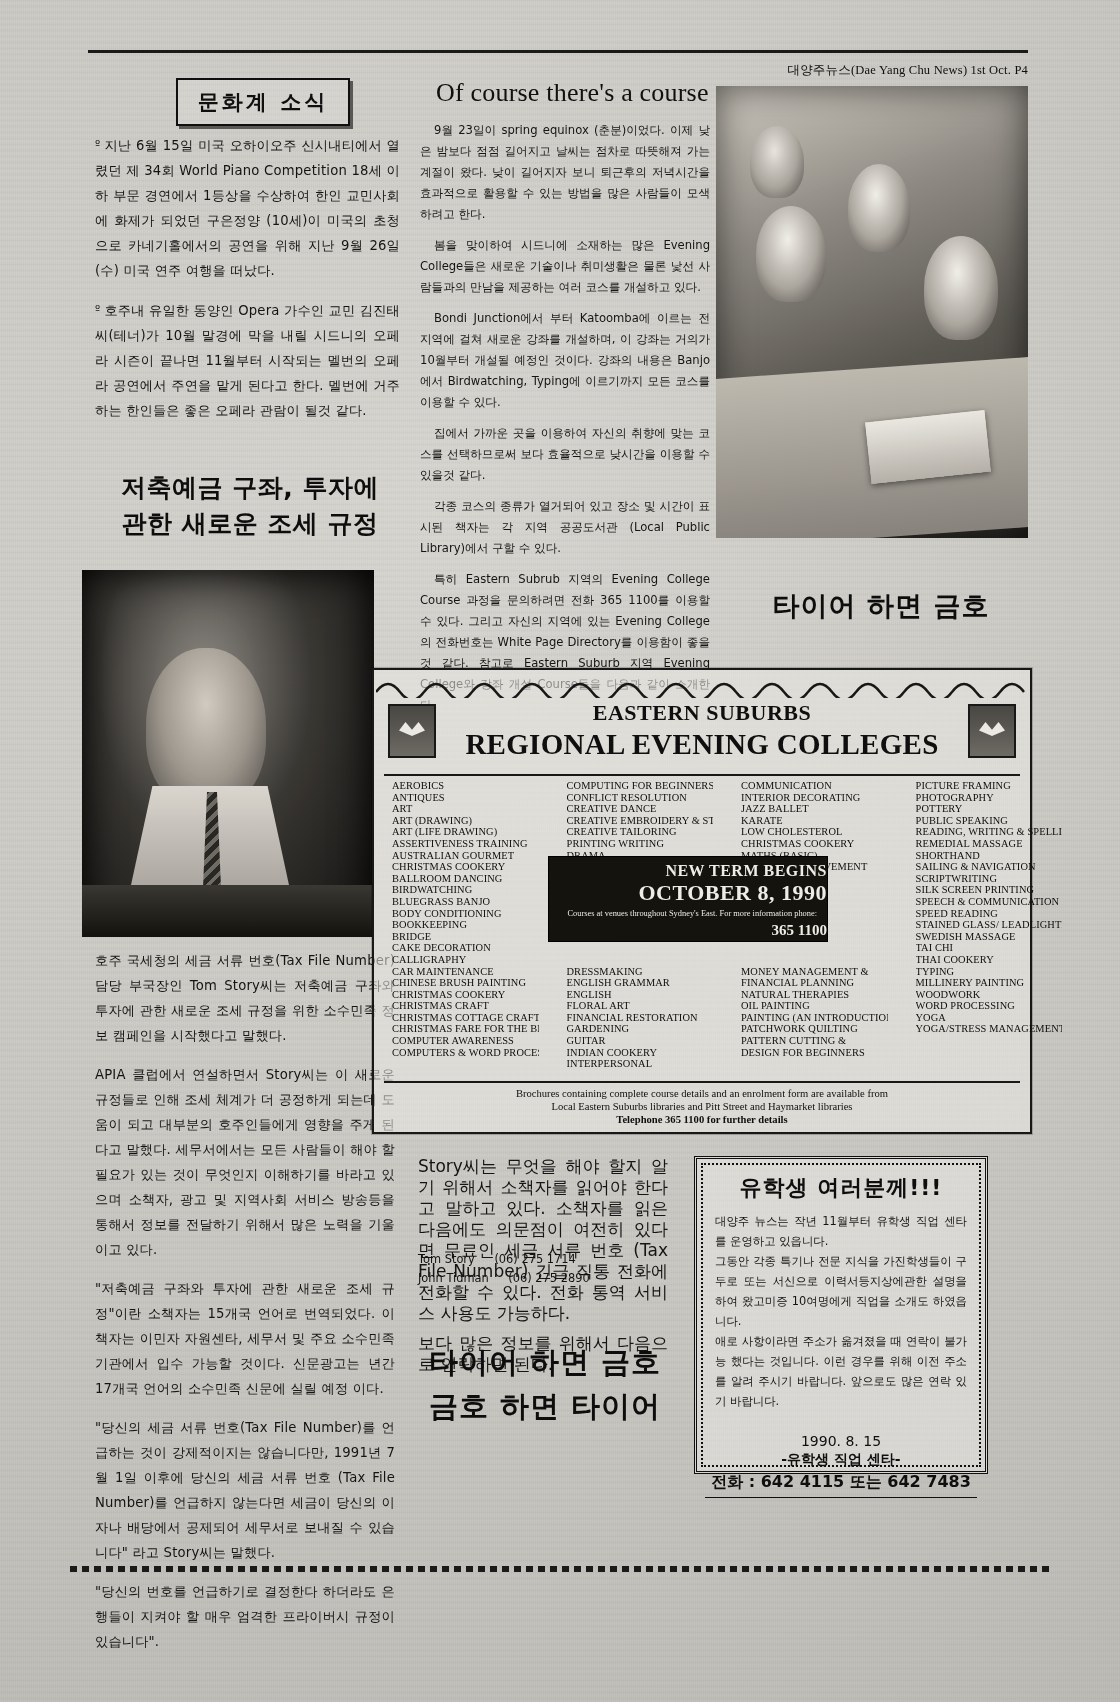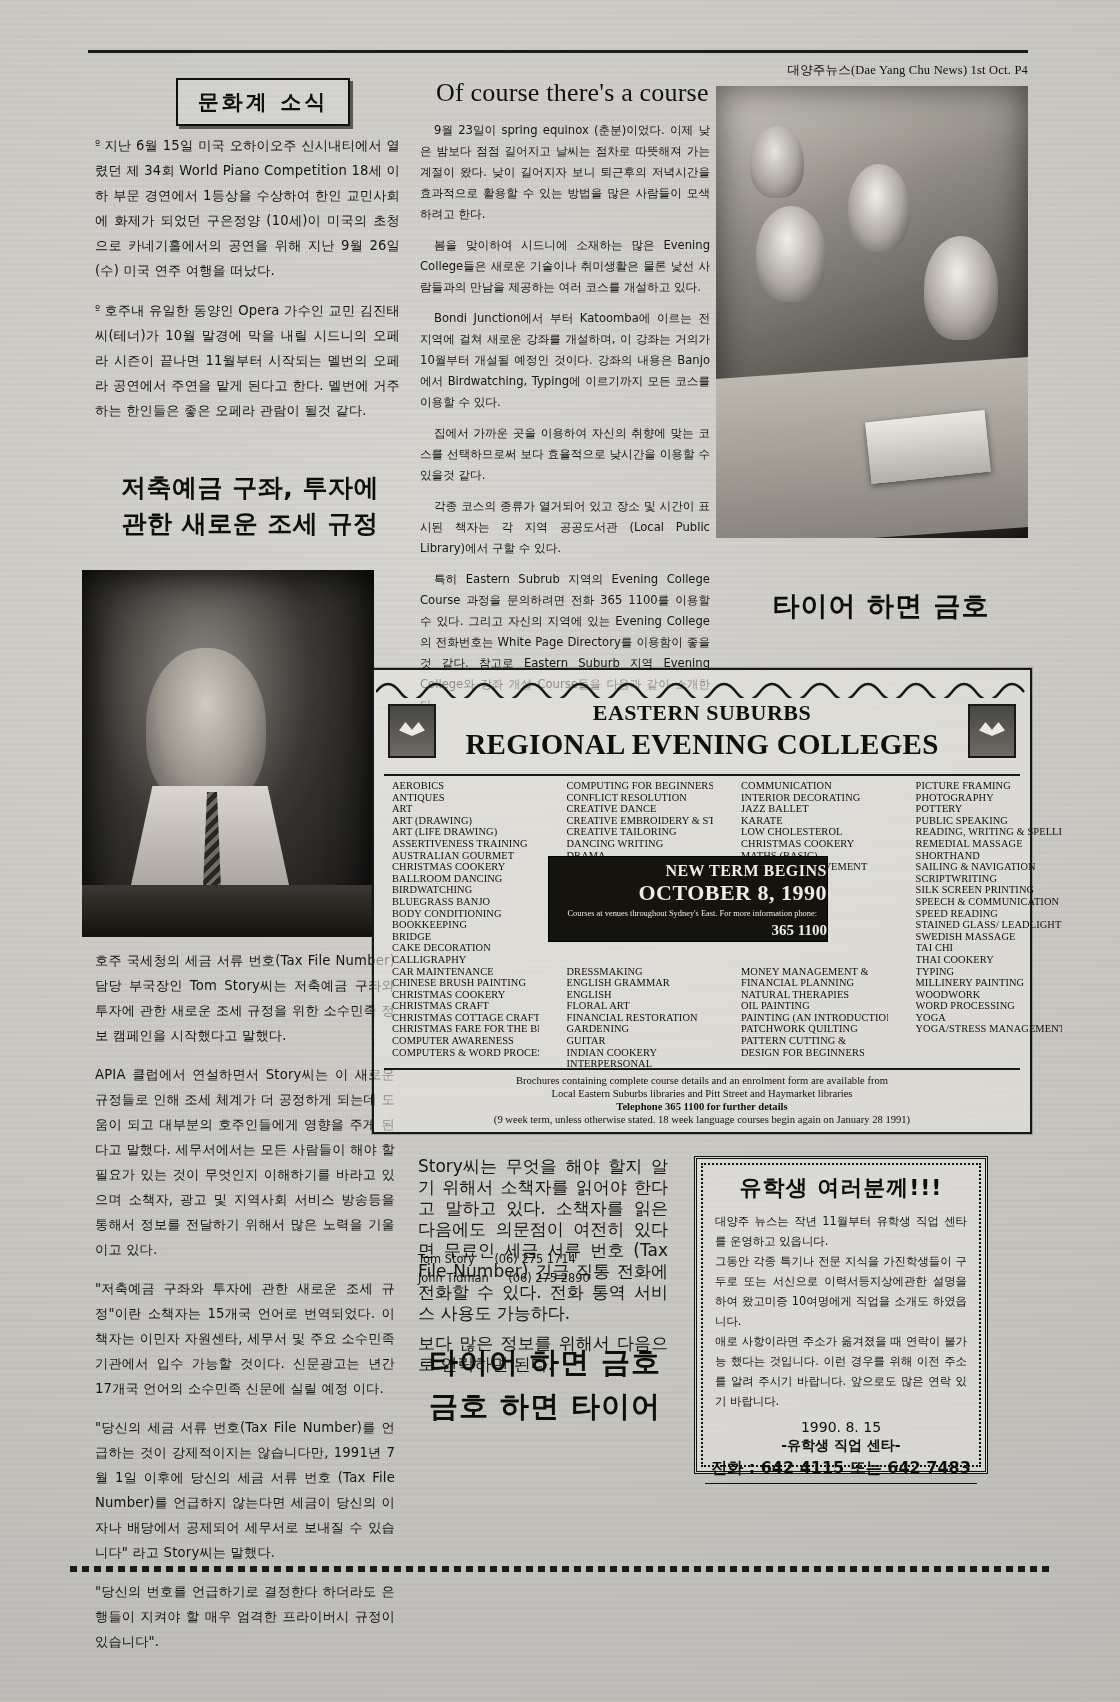--- a/index.html
+++ b/index.html
@@ -215,21 +215,21 @@
   .stu-title{
     text-align:center;font-family:"DejaVu Sans", sans-serif;font-weight:bold;
     font-size:22px;color:#101010;margin-top:6px;letter-spacing:1px;
   }
   .stu-body{
     margin:8px 10px 0 10px;
     font-family:"DejaVu Sans", sans-serif;font-size:11.4px;line-height:20px;color:#161616;
     text-align:justify;
   }
   .stu-date{
-    text-align:center;font-family:"DejaVu Sans", sans-serif;font-size:14px;color:#111;margin-top:8px;
+    text-align:center;font-family:"DejaVu Sans", sans-serif;font-size:14px;color:#111;margin-top:22px;
   }
   .stu-sub{
     text-align:center;font-family:"DejaVu Sans", sans-serif;font-weight:bold;font-size:14px;color:#111;margin-top:2px;
   }
   .stu-tel{
     text-align:center;font-family:"DejaVu Sans", sans-serif;font-weight:bold;font-size:16px;color:#111;margin-top:3px;
     border-bottom:1px solid #111;padding-bottom:4px;
   }
 </style>
 </head>
@@ -329,21 +329,21 @@
           <div>CHRISTMAS FARE FOR THE BEGINNER COOK</div>
           <div>COMPUTER AWARENESS</div>
           <div>COMPUTERS &amp; WORD PROCESSING</div>
         </div>
       <div class="lcol" id="lc1">
           <div>COMPUTING FOR BEGINNERS</div>
           <div>CONFLICT RESOLUTION</div>
           <div>CREATIVE DANCE</div>
           <div>CREATIVE EMBROIDERY &amp; STITCHERY</div>
           <div>CREATIVE TAILORING</div>
-          <div>DANCING WRITING</div>
+          <div>PRINTING WRITING</div>
           <div>DRAMA</div>
           <div style="height: 11.6px;"></div>
           <div style="height: 11.6px;"></div>
           <div style="height: 11.6px;"></div>
           <div style="height: 11.6px;"></div>
           <div style="height: 11.6px;"></div>
           <div style="height: 11.6px;"></div>
           <div style="height: 11.6px;"></div>
           <div style="height: 11.6px;"></div>
           <div style="height: 11.6px;"></div>
@@ -413,21 +413,20 @@
       <div class="t1">NEW TERM BEGINS</div>
       <div class="t2">OCTOBER 8, 1990</div>
       <div class="t3">Courses at venues throughout Sydney's East. For more information phone:</div>
       <div class="t4">365 1100</div>
     </div>
 
     <div class="adfoot">
       <div>Brochures containing complete course details and an enrolment form are available from</div>
       <div>Local Eastern Suburbs libraries and Pitt Street and Haymarket libraries</div>
       <div style="font-weight:bold">Telephone 365 1100 for further details</div>
-      <div>(9 week term, unless otherwise stated. 18 week language courses begin again on January 28 1991)</div>
     </div>
   </div>
 
   <div class="col2b">
     <p>Story씨는 무엇을 해야 할지 알기 위해서 소책자를 읽어야 한다고 말하고 있다. 소책자를 읽은 다음에도 의문점이 여전히 있다면 무료인 세금 서류 번호 (Tax File Number) 긴급 직통 전화에 전화할 수 있다. 전화 통역 서비스 사용도 가능하다.</p>
     <p>보다 많은 정보를 위해서 다음으로 연락하면 된다.</p>
   </div>
   <div class="contacts">
     <div>
       <span>Tom Story</span>

